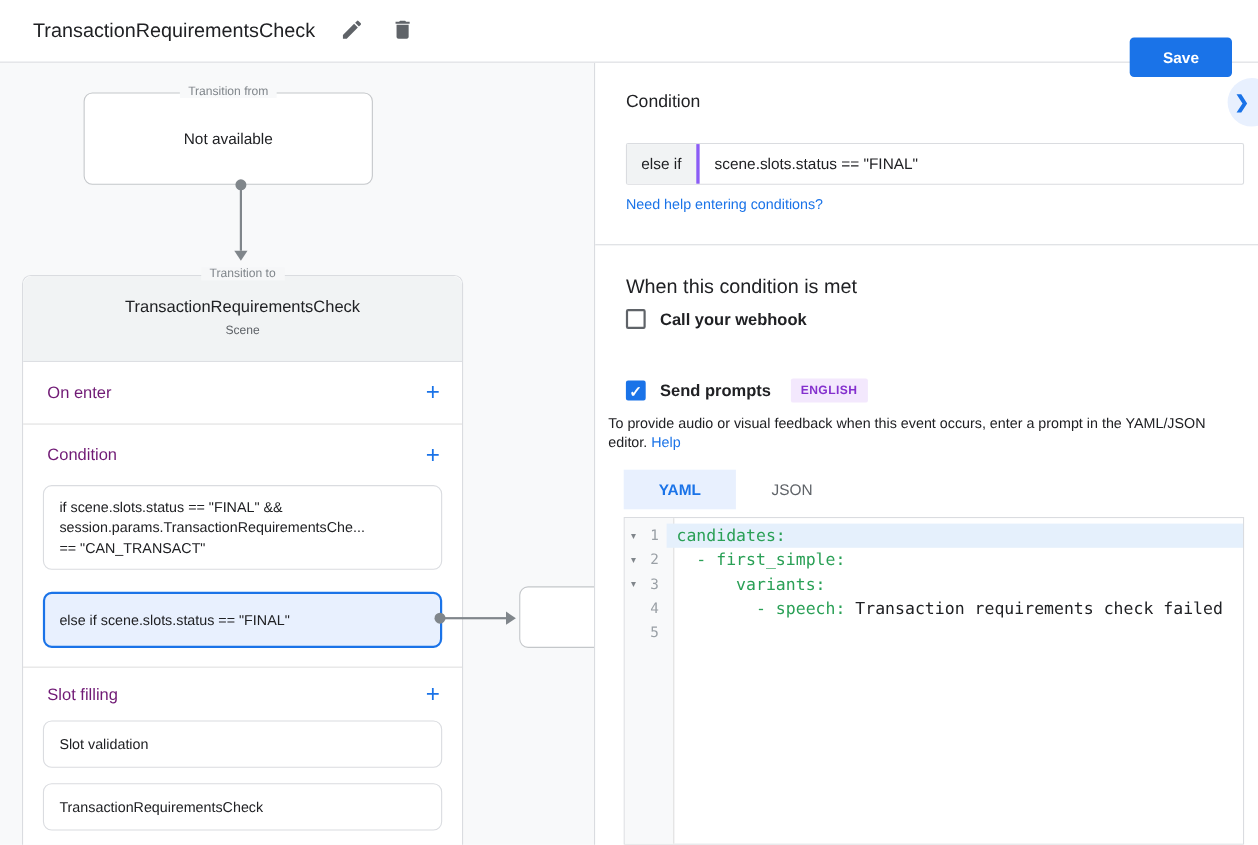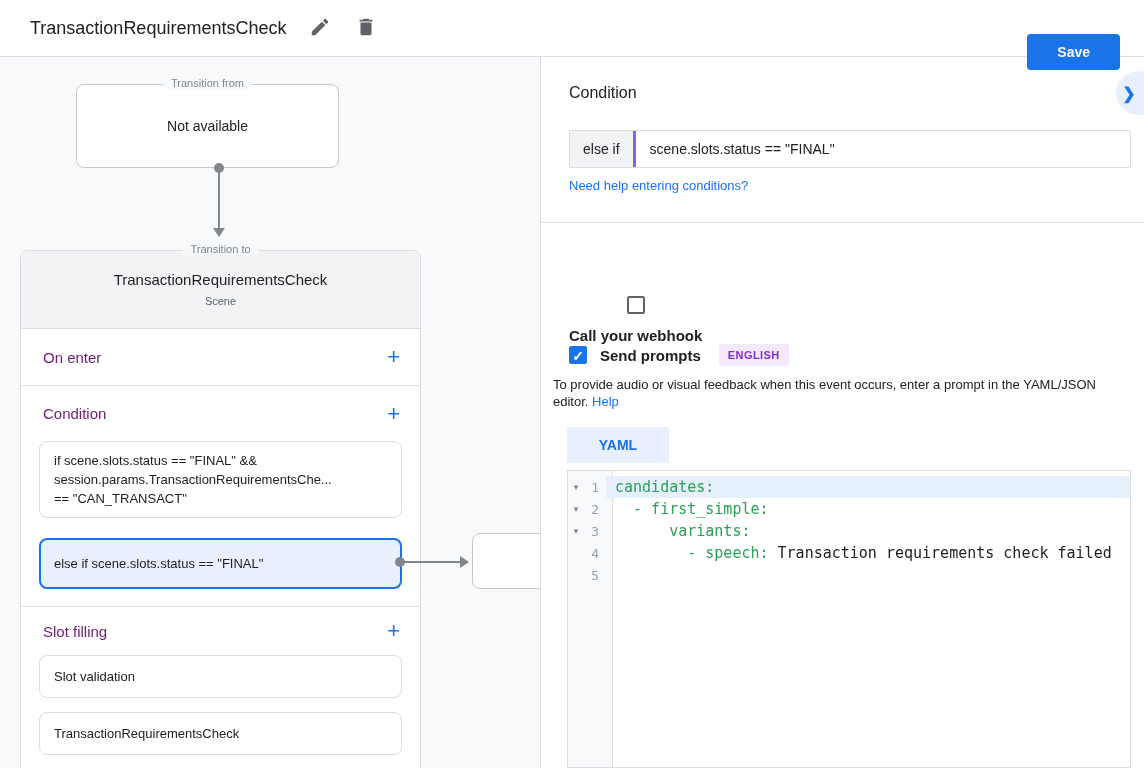--- a/index.html
+++ b/index.html
@@ -87,21 +87,21 @@
     align-items:center; padding:0 13px; font-size:14px; color:#202124; }
   .cond-input { flex:1; border:none; outline:none; font-size:14px; color:#202124;
     padding:0 0 0 14px; font-family:inherit; background:transparent; }
   .help-link { position:absolute; left:28px; top:121px; font-size:13px; color:#1a73e8;
     text-decoration:none; cursor:pointer; }
   .panel-divider { position:absolute; left:0; top:165px; width:604px; height:0;
     border-top:1px solid #dadce0; }
   .section-title { position:absolute; left:28px; top:193px; font-size:18px;
     font-weight:normal; color:#202124; }
   .check-row { position:absolute; left:28px; display:flex; align-items:center; gap:13px; }
-  .row-webhook { top:239px;flex-direction:column; } .row-prompts { top:287px; }
+  .row-webhook { top:224px; } .row-prompts { top:287px; }
   .checkbox { width:18px; height:18px; border:2px solid #5f6368; border-radius:2px;
     background:#fff; cursor:pointer; flex:0 0 auto; }
   .checkbox.checked { background:#1a73e8; border-color:#1a73e8; color:#fff;
     font-size:14px; line-height:16px; text-align:center; font-weight:bold; }
   .check-label { font-size:15px; font-weight:bold; color:#202124; cursor:pointer; }
   .lang-badge { background:#f3e8fd; color:#8430ce; font-size:11px; font-weight:bold;
     letter-spacing:.4px; padding:5px 9px; border-radius:2px; margin-left:5px; }
   .desc { position:absolute; left:12px; top:319px; width:576px; font-size:13px;
     line-height:17px; color:#202124; }
   .desc a { color:#1a73e8; text-decoration:none; cursor:pointer; }
@@ -214,20 +214,21 @@
 
   <div class="cond-row">
     <div class="cond-prefix">else if</div>
     <input class="cond-input" type="text" value="scene.slots.status == &quot;FINAL&quot;" style="">
   </div>
 
   <a class="help-link">Need help entering conditions?</a>
 
   <div class="panel-divider"></div>
 
+  <h2 class="section-title">When this condition is met</h2>
 
   <div class="check-row row-webhook">
     <div class="checkbox"></div>
     <span class="check-label">Call your webhook</span>
   </div>
 
   <div class="check-row row-prompts">
     <div class="checkbox checked">
       <span>✓</span>
     </div>
@@ -236,20 +237,21 @@
   </div>
 
   <div class="desc">
     <span>To provide audio or visual feedback when this event occurs, enter a prompt in the YAML/JSON</span><br>
     <span>editor.</span>
     <a>Help</a>
   </div>
 
   <div class="tabs">
     <div class="tab active">YAML</div>
+    <div class="tab">JSON</div>
   </div>
 
   <div class="editor">
     <div class="ed-gutter"></div>
     <div class="ed-lines">
       <div class="ed-row hl">
         <span class="fold">▾</span>
         <span class="lnum">1</span>
         <span class="code-cell"><span class="ckey">candidates:</span><span class="cval"></span></span>
       </div>

